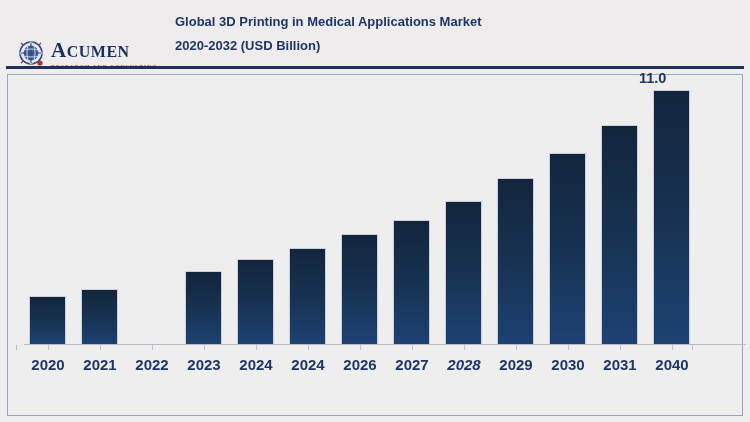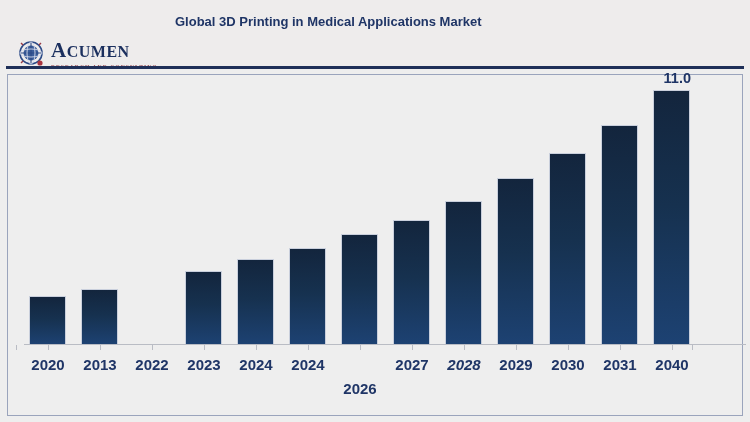--- a/index.html
+++ b/index.html
@@ -136,21 +136,21 @@
     width: 37px;
     background: linear-gradient(to bottom, #13253d 0%, #16314f 45%, #1d4273 100%);
     border: 1px solid #c9cfdc;
     border-bottom: none;
     box-sizing: border-box;
   }
   .bar-label {
     position: absolute;
     left: -7px;
     width: 52px;
-    text-align: right;
+    text-align: left;
     font-size: 14.5px;
     font-weight: bold;
     color: #1f3566;
   }
 
   
   #axis-line {
     position: absolute;
     left: 8px;
     top: 269px;
@@ -208,20 +208,21 @@
         </svg>
       </div>
       <div id="logo-text">
         <div id="logo-word"><span>A</span><span class="small">CUMEN</span></div>
         <div id="logo-sub">RESEARCH AND CONSULTING</div>
       </div>
     </div>
 
     <div id="title">
       <div>Global 3D Printing in Medical Applications Market</div>
+      <div>2020-2032 (USD Billion)</div>
     </div>
 
     <div id="header-rule"></div>
   </div>
 
   <div id="chart-frame">
     <div id="plot">
       <div id="plot-inner">
           <div class="bar-slot" style="left: 6px;">
             <div class="bar" title="2020: 2.1" style="height: 49px;"></div>
@@ -274,26 +275,26 @@
           <div class="tick" style="left: 448px;"></div>
           <div class="tick" style="left: 500px;"></div>
           <div class="tick" style="left: 552px;"></div>
           <div class="tick" style="left: 604px;"></div>
           <div class="tick" style="left: 656px;"></div>
           <div class="tick" style="left: 0px;"></div>
           <div class="tick" style="left: 676px;"></div>
         </div>
       <div id="years-container">
           <div class="year" style="left: 6px;">2020</div>
-          <div class="year" style="left: 58px;">2013</div>
+          <div class="year" style="left: 58px;">2021</div>
           <div class="year" style="left: 110px;">2022</div>
           <div class="year" style="left: 162px;">2023</div>
           <div class="year" style="left: 214px;">2024</div>
           <div class="year" style="left: 266px;">2024</div>
-          <div class="year" style="left: 318px; margin-top: 24px;">2026</div>
+          <div class="year" style="left: 318px;">2026</div>
           <div class="year" style="left: 370px;">2027</div>
           <div class="year" style="left: 422px; font-style: italic;">2028</div>
           <div class="year" style="left: 474px;">2029</div>
           <div class="year" style="left: 526px;">2030</div>
           <div class="year" style="left: 578px;">2031</div>
           <div class="year" style="left: 630px;">2040</div>
         </div>
     </div>
   </div>
 

